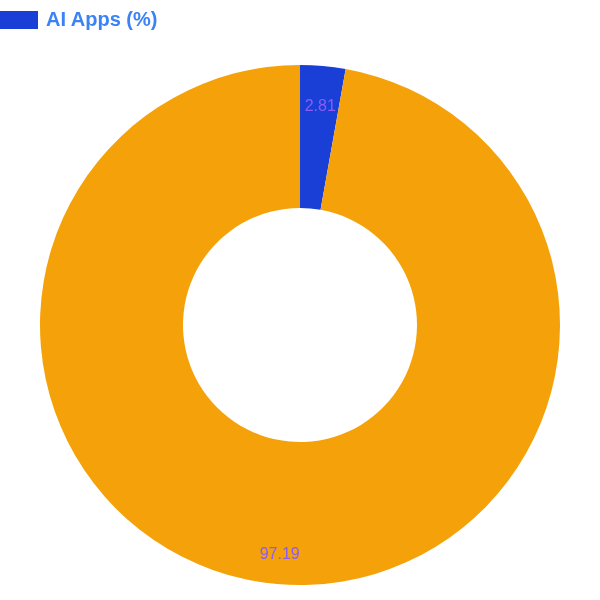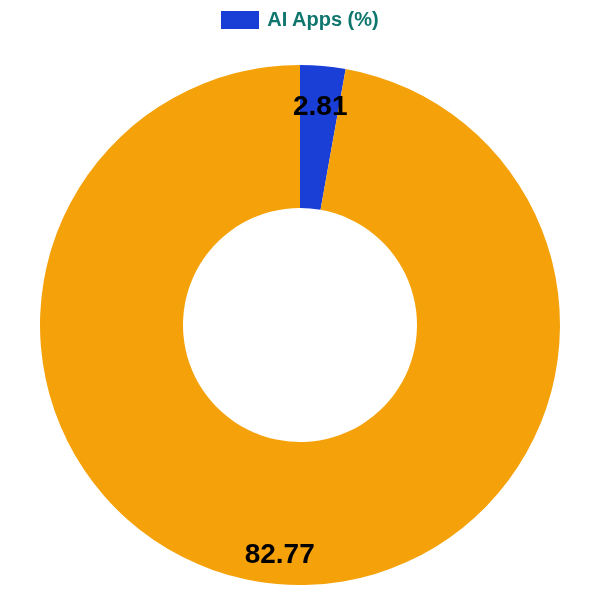--- a/index.html
+++ b/index.html
@@ -19,21 +19,22 @@
   .legend {
     position: absolute;
     top: 8px;
     left: 0;
     right: 0;
     display: flex;
     justify-content: center;
     gap: 22px;
     font-size: 20px;
     font-weight: 600;
-    color: #0f766e;
+    color: #3b82f6;
+    flex-direction: column;
   }
   .legend-item {
     display: flex;
     align-items: center;
     gap: 8px;
   }
   .swatch {
     width: 38px;
     height: 18px;
     display: inline-block;
@@ -42,23 +43,23 @@
     position: absolute;
     top: 55px;
     left: 50%;
     transform: translateX(-50%);
     width: 540px;
     height: 540px;
   }
   svg { display: block; }
   .value-label {
     position: absolute;
-    color: #000000;
-    font-size: 28px;
-    font-weight: 700;
+    color: #8b5cf6;
+    font-size: 16px;
+    font-weight: 400;
     transform: translate(-50%, -50%);
     white-space: nowrap;
   }
 </style>
 </head>
 <body>
 
 <div class="container">
 
   <div class="legend">
@@ -67,16 +68,16 @@
       <span>AI Apps (%)</span>
     </div>
   </div>
 
   <div class="chart-wrap">
     <svg id="donut" width="540" height="540" viewBox="0 0 540 540">
         <path d="M 270 10 A 260 260 0 0 1 315.6668275446436 14.041915810405044 L 290.5500723950896 154.81886211468228 A 117 117 0 0 0 270 153 Z" fill="#1a3fd6"></path>
         <path d="M 315.6668275446436 14.041915810405044 A 260 260 0 1 1 269.99999999999994 10 L 270 153 A 117 117 0 1 0 290.5500723950896 154.81886211468228 Z" fill="#f5a20a"></path>
       </svg>
     <div class="value-label" id="lbl-ai" style="left: 290.278px; top: 50.8956px;">2.81</div>
-    <div class="value-label" id="lbl-nonai" style="left: 249.722px; top: 499.104px;">82.77</div>
+    <div class="value-label" id="lbl-nonai" style="left: 249.722px; top: 499.104px;">97.19</div>
   </div>
 
 </div>
 
 </body></html>

